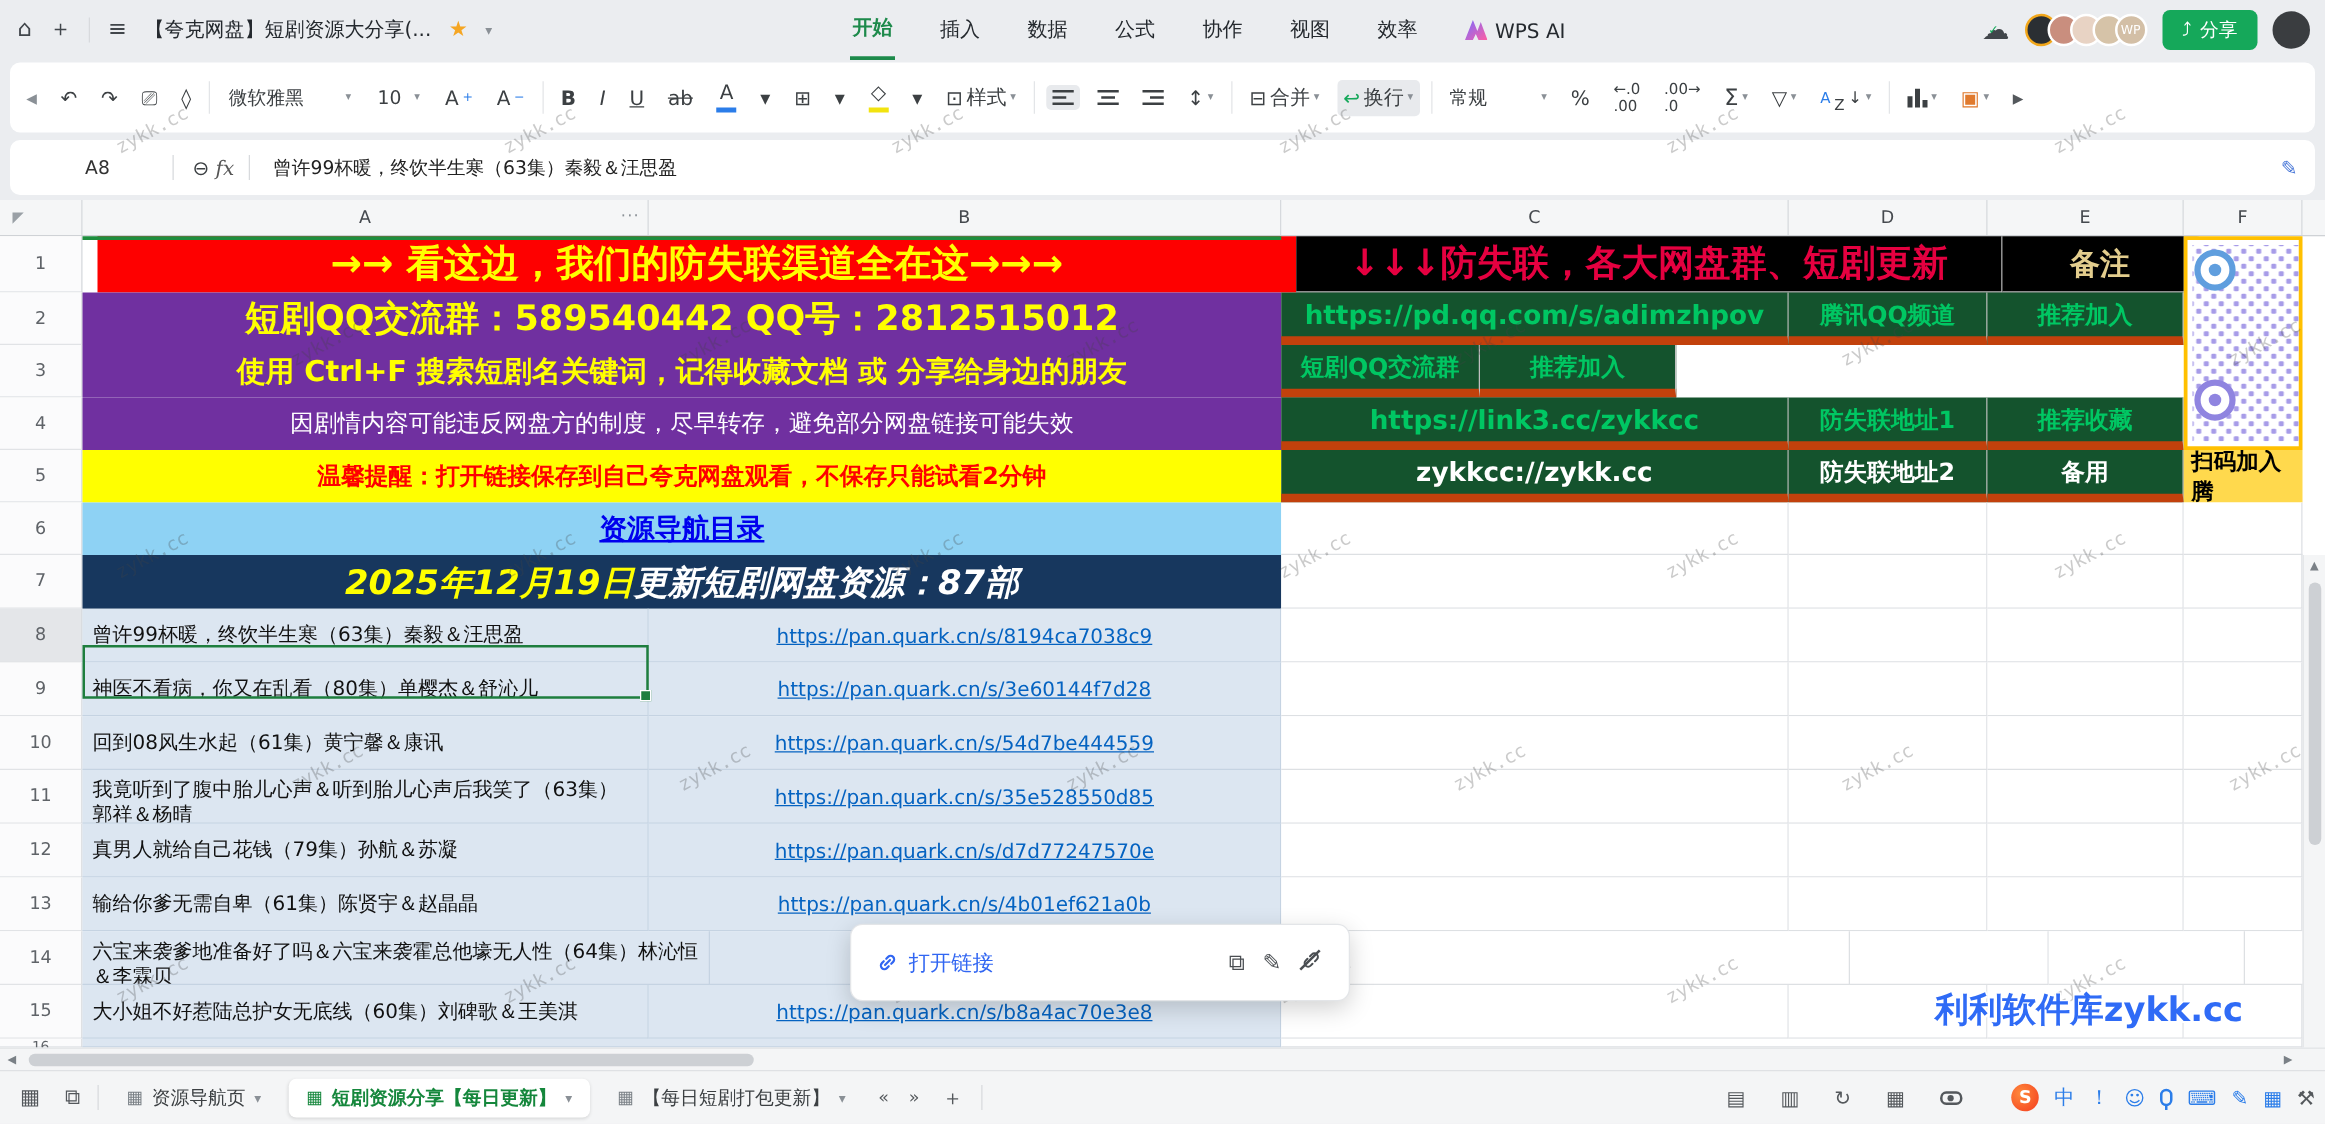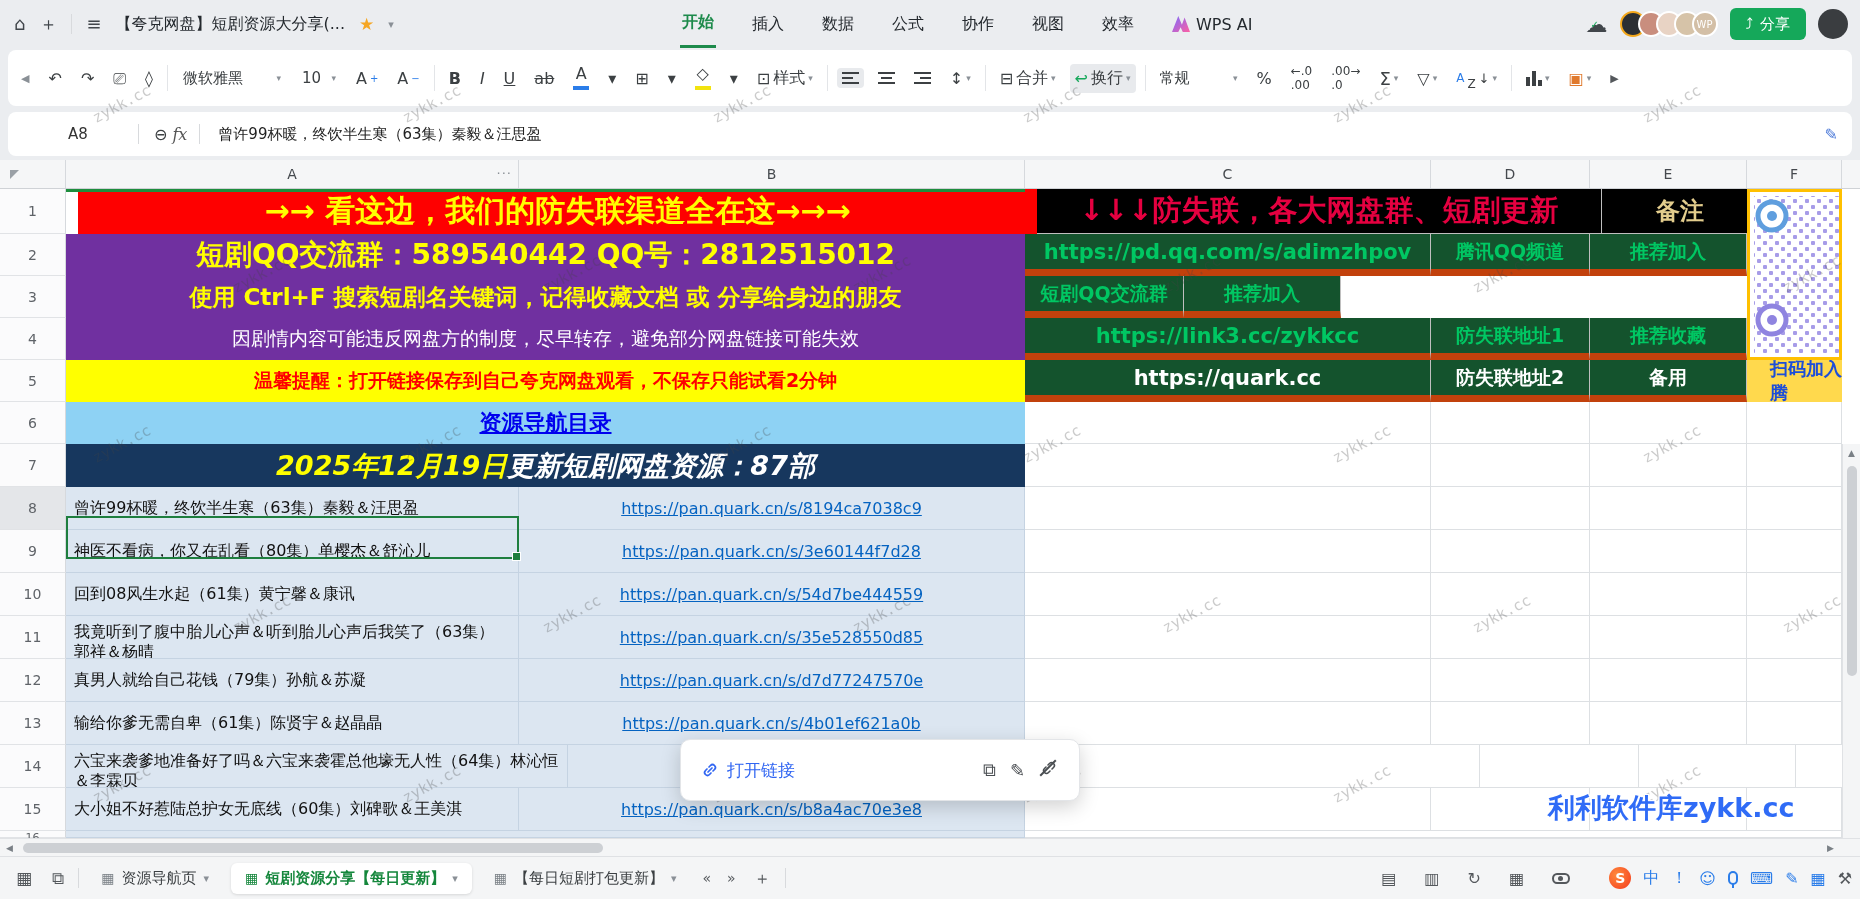--- a/index.html
+++ b/index.html
@@ -76,21 +76,21 @@
   .r1e { background:#000; color:#e3cd8d; font-weight:bold; font-size:24px; border-right:1px solid #bfbfbf; border-bottom:1px solid #bfbfbf;}
   .purple { background:#7030a0; }
   .ytext { color:#ffff00; font-weight:bold; }
   .r5ab { background:#ffff00; color:#fe0000; font-weight:bold; font-size:19px; }
   .r6ab { background:#8ed2f4; color:#0000ee; font-weight:bold; font-size:22px; text-decoration:underline; }
   .r7ab { background:#17375e; font-weight:bold; font-size:27px;font-style:italic; }
   .r7date { color:#ffff00; } .r7rest { color:#fff; }
   .dcell { background:#dce6f1; border-right:1px solid #c5d3e2; border-bottom:1px solid #c5d3e2; }
   .dtitle { justify-content:flex-start; padding:2px 8px; font-size:16px; color:#111; line-height:20px; flex-wrap:wrap; align-content:center; }
   .dlink a, .dlink span { color:#0563c1; text-decoration:underline; font-size:16px; }
-  .f5 { background:#ffd94d; color:#1d4ed8; font-weight:bold; font-size:18px; justify-content:flex-start; padding-left:23px; }
+  .f5 { background:#ffd94d; color:#000000; font-weight:bold; font-size:18px; justify-content:flex-start; padding-left:6px; }
   .qrwrap { position:absolute; left:1747px; top:29px; width:95px; height:171px; background:#fff; border:3px solid #ffc000; overflow:hidden; }
   .greenline { position:absolute; left:66px; top:29px; width:959px; height:3px; background:#1e8e3e; z-index:4; }
   .selbox { position:absolute; left:66px; top:356px; width:453px; height:43px; border:2px solid #1e7e3e; z-index:5; }
   .selbox::after { content:""; position:absolute; right:-4px; bottom:-4px; width:7px; height:7px; background:#1e7e3e; border:1px solid #fff; }
 
   
   .vsb { position:absolute; right:0; top:284px; width:18px; height:394px; background:#f4f5f6; border-left:1px solid #e0e2e5; display:flex; flex-direction:column; align-items:center; }
   .vsb .arr { font-size:9px; color:#7a8086; padding:4px 0; }
   .vsb .thumb { width:10px; height:210px; background:#cdd0d4; border-radius:5px; margin-top:4px; }
   .hsb { position:absolute; left:0; top:678px; width:1860px; height:18px; background:#f4f5f6; border-top:1px solid #e0e2e5; display:flex; align-items:center; }
@@ -324,21 +324,21 @@
     <div class="cell purple" style="width:959px;font-size:19px;color:#fff;">因剧情内容可能违反网盘方的制度，尽早转存，避免部分网盘链接可能失效</div>
     <div class="cell blk greenlink" style="width:406px;">https://link3.cc/zykkcc</div>
     <div class="cell blk greenlab" style="width:159px;">防失联地址1</div>
     <div class="cell blk greenlab" style="width:157px;">推荐收藏</div>
     <div class="cell" style="width:95px;"></div>
   </div>
 
   <div class="row" style="top:200px;height:42px;">
     <div class="rn">5</div>
     <div class="cell r5ab" style="width:959px;">温馨提醒：打开链接保存到自己夸克网盘观看，不保存只能试看2分钟</div>
-    <div class="cell blk whitetxt" style="width:406px;font-size:21px;">https://quark.cc</div>
+    <div class="cell blk whitetxt" style="width:406px;font-size:21px;">zykkcc://zykk.cc</div>
     <div class="cell blk whitetxt" style="width:159px;font-size:19px;">防失联地址2</div>
     <div class="cell blk whitetxt" style="width:157px;font-size:19px;">备用</div>
     <div class="cell f5" style="width:95px;">扫码加入腾</div>
   </div>
 
   <div class="row" style="top:242px;height:42px;">
     <div class="rn">6</div>
     <div class="cell r6ab" style="width:959px;">资源导航目录</div>
     <div class="cell empty" style="width:406px;"></div>
     <div class="cell empty" style="width:159px;"></div>

